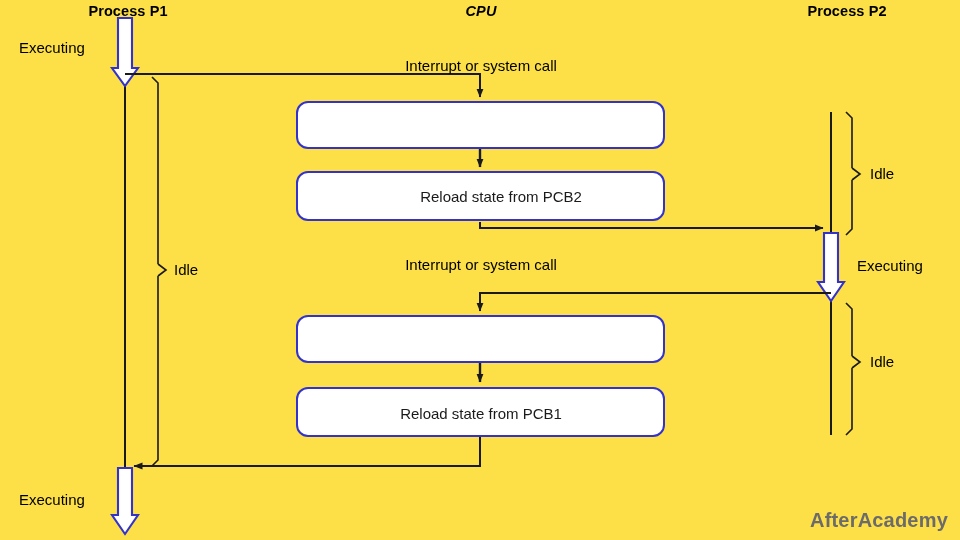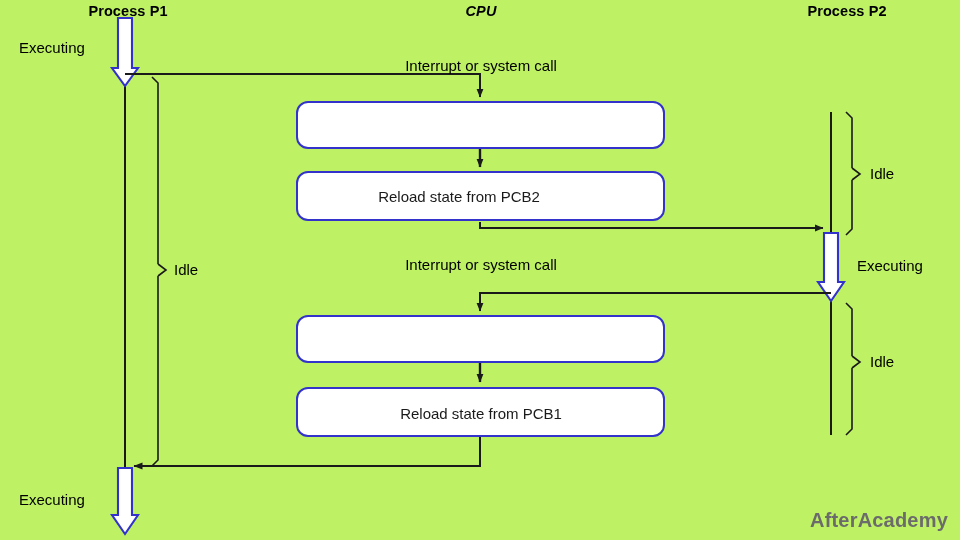--- a/index.html
+++ b/index.html
@@ -8,21 +8,21 @@
     padding: 0;
     background: #ffffff;
   }
   body {
     font-family: "Liberation Sans", sans-serif;
   }
   #canvas {
     position: relative;
     width: 960px;
     height: 540px;
-    background: #bef264;
+    background: #fde047;
     overflow: hidden;
   }
   #canvas svg.layer {
     position: absolute;
     left: 0;
     top: 0;
     width: 960px;
     height: 540px;
   }
   .lbl {
@@ -112,18 +112,18 @@
   <div class="lbl" style="left:174px; top:262px;">Idle</div>
   <div class="lbl" style="left:19px; top:492px;">Executing</div>
 
   <div class="lbl" style="left:870px; top:166px;">Idle</div>
   <div class="lbl" style="left:857px; top:258px;">Executing</div>
   <div class="lbl" style="left:870px; top:354px;">Idle</div>
 
   <div class="lbl ctr" style="left:481px; top:58px;">Interrupt or system call</div>
   <div class="lbl ctr" style="left:481px; top:257px;">Interrupt or system call</div>
 
-  <div class="boxlabel ctr" style="left:459px; top:188px;text-align:right;">Reload state from PCB2</div>
+  <div class="boxlabel ctr" style="left:501px; top:188px;text-align:right;">Reload state from PCB2</div>
   <div class="boxlabel ctr" style="left:481px; top:405px;">Reload state from PCB1</div>
 
   <div class="watermark" style="right:12px; bottom:8px;">AfterAcademy</div>
 
 </div>
 
 </body></html>

